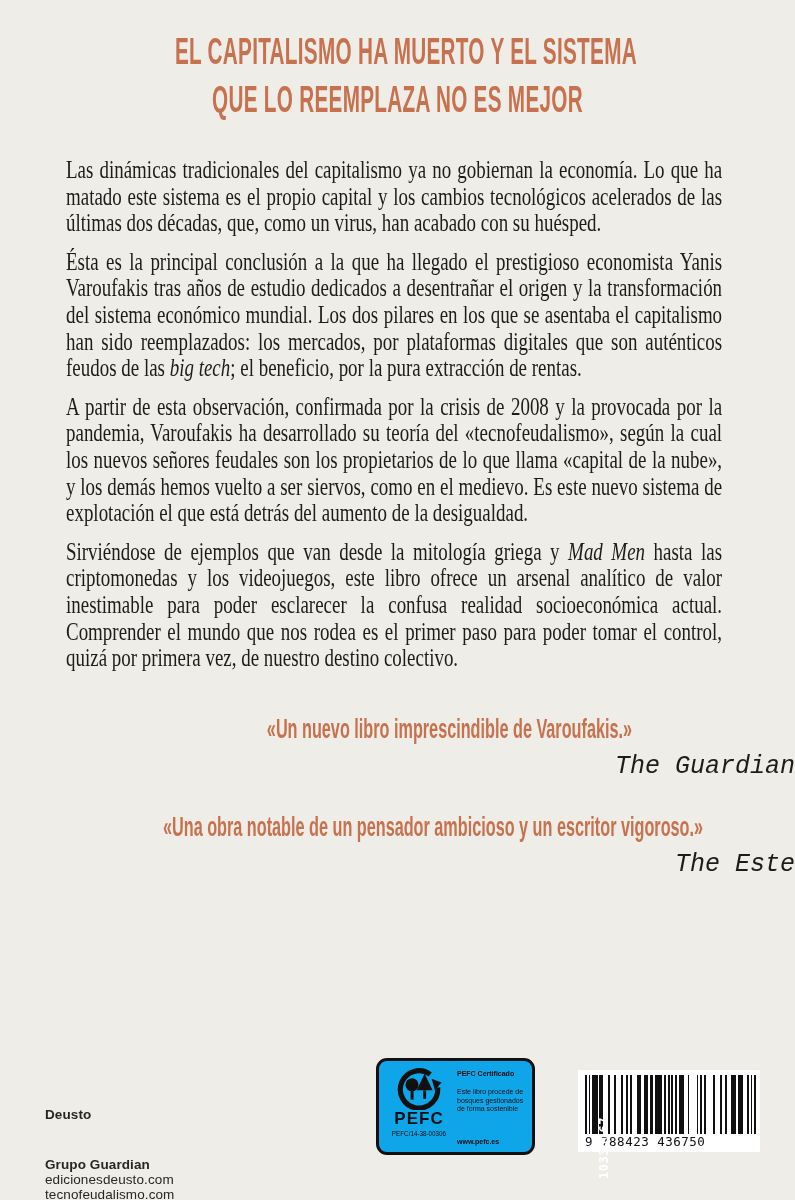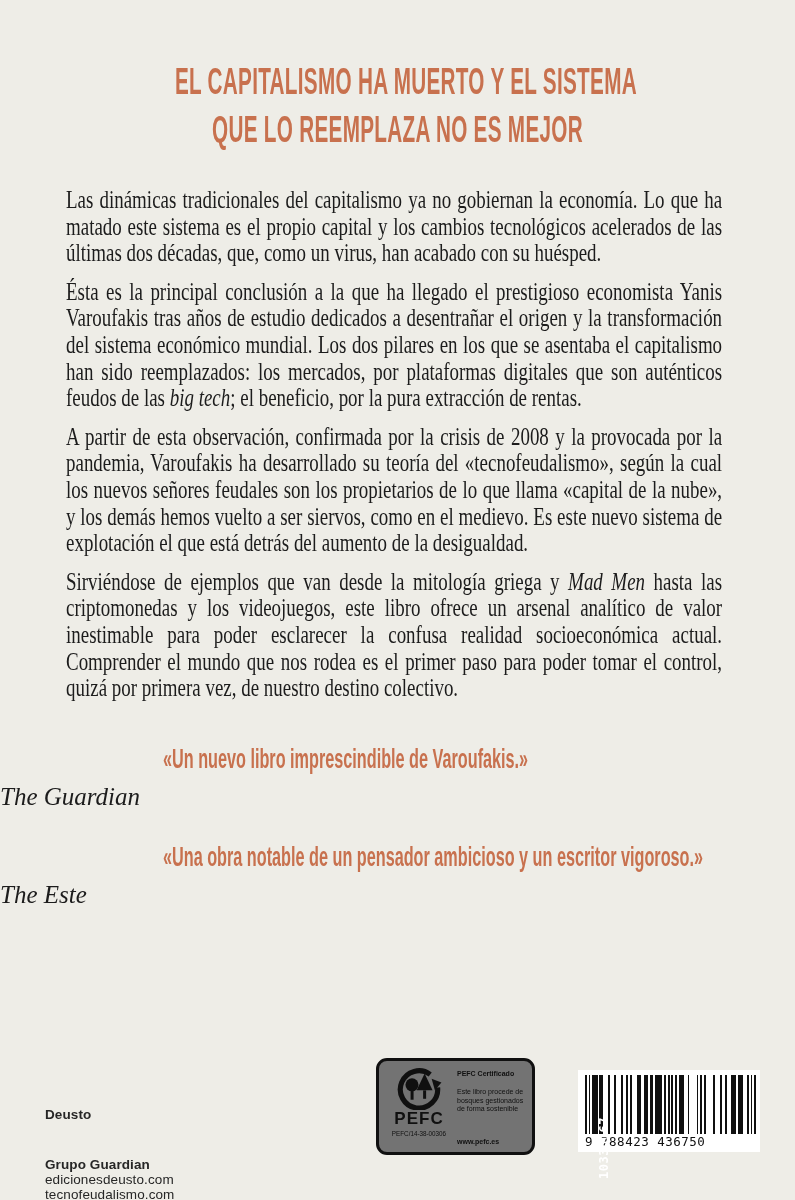--- a/index.html
+++ b/index.html
@@ -4,58 +4,58 @@
 <style>
   :root{ --accent:#c8714e; --bg:#eeede7; }
   *{ box-sizing:border-box; }
   html,body{ margin:0; padding:0; background:var(--bg); }
   .cover{
     position:relative; width:795px; height:1200px;
     background:var(--bg); overflow:hidden;
     font-family:"Liberation Serif", serif; color:#1c1c1c;
   }
   
-  .title-block{ padding-top:58px; }
+  .title-block{ padding-top:28px; }
   .tline{
     font-family:"Liberation Sans", sans-serif; font-weight:700;
     color:var(--accent); font-size:37px; line-height:48px;
     text-align:center; white-space:nowrap;
     transform:scaleX(.56); letter-spacing:.5px;
   }
   
   .body-text{
     margin:33px 0 0 66px; width:900px;
     transform:scaleX(.729); transform-origin:0 0;
     font-size:26px; line-height:26.6px; text-align:justify;
     color:#1c1c1c;
   }
   .body-text p{ margin:0 0 12px 0; }
   .body-text em{ font-style:italic; }
   
-  .quotes{ margin-top:42px; text-align:left; }
+  .quotes{ margin-top:42px; text-align:right; }
   .qline{
     font-family:"Liberation Sans", sans-serif; font-weight:700;
     color:var(--accent); font-size:27.5px; line-height:30px;
     white-space:nowrap; transform:scaleX(.59); margin:0 0 9px 0;
   }
   .qsource{
-    font-family:Liberation Serif, serif; font-style:italic;
+    font-family:Liberation Mono, monospace; font-style:italic;
     font-size:25px; line-height:28px; color:#1c1c1c; margin:0 0 31px 0;
   }
   
   .publisher{
     position:absolute; left:45px; top:1073px;
     font-family:"Liberation Sans", sans-serif;
     font-size:13.5px; line-height:14.9px; color:#262626; letter-spacing:.1px;
   }
   .pline.b{ font-weight:700;margin-top:35px; }
   
   .pefc{
     position:absolute; left:376px; top:1058px; width:159px; height:97px;
-    background:#737373; border:3.5px solid #101010; border-radius:11px;
+    background:#0ea5e9; border:3.5px solid #101010; border-radius:11px;
     display:flex; padding:6px 8px 5px 9px;justify-content:flex-end;
   }
   .pefc-left{ width:62px; display:flex; flex-direction:column; align-items:center; }
   .pefc-logo{ width:46px; height:43px; display:block; }
   .pefc-word{
     font-family:"Liberation Sans", sans-serif; font-weight:700;
     font-size:17px; line-height:17px; letter-spacing:1px; color:#101010;
   }
   .pefc-code{
     font-family:"Liberation Sans", sans-serif; font-size:6.3px;

